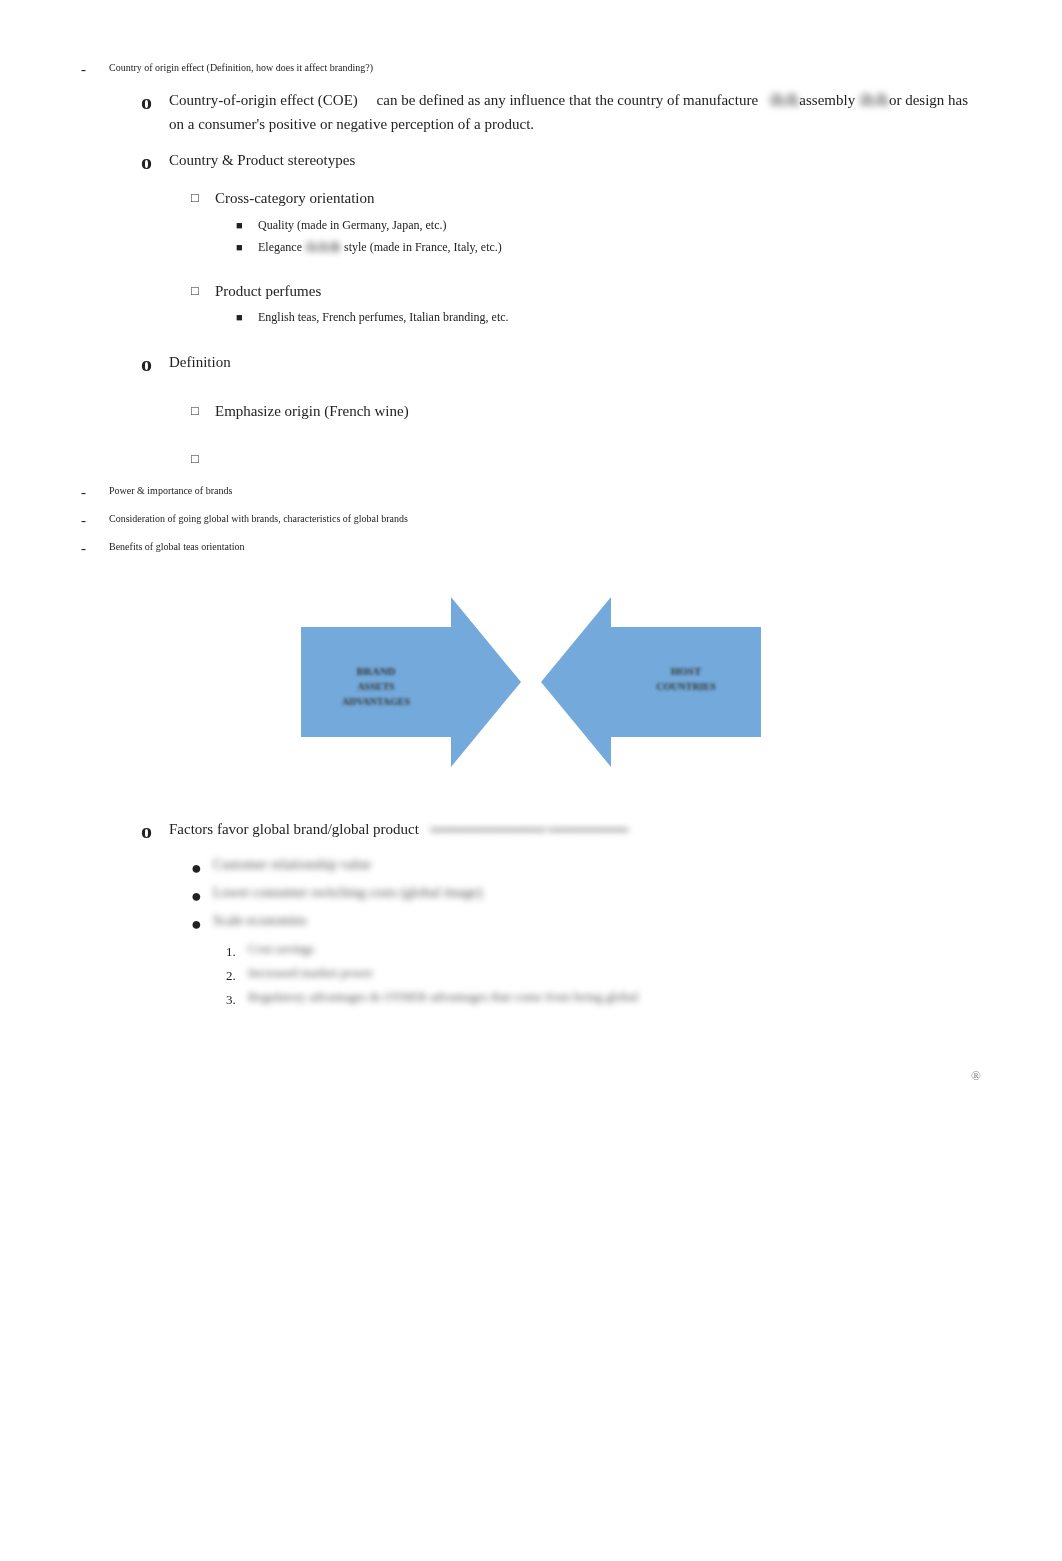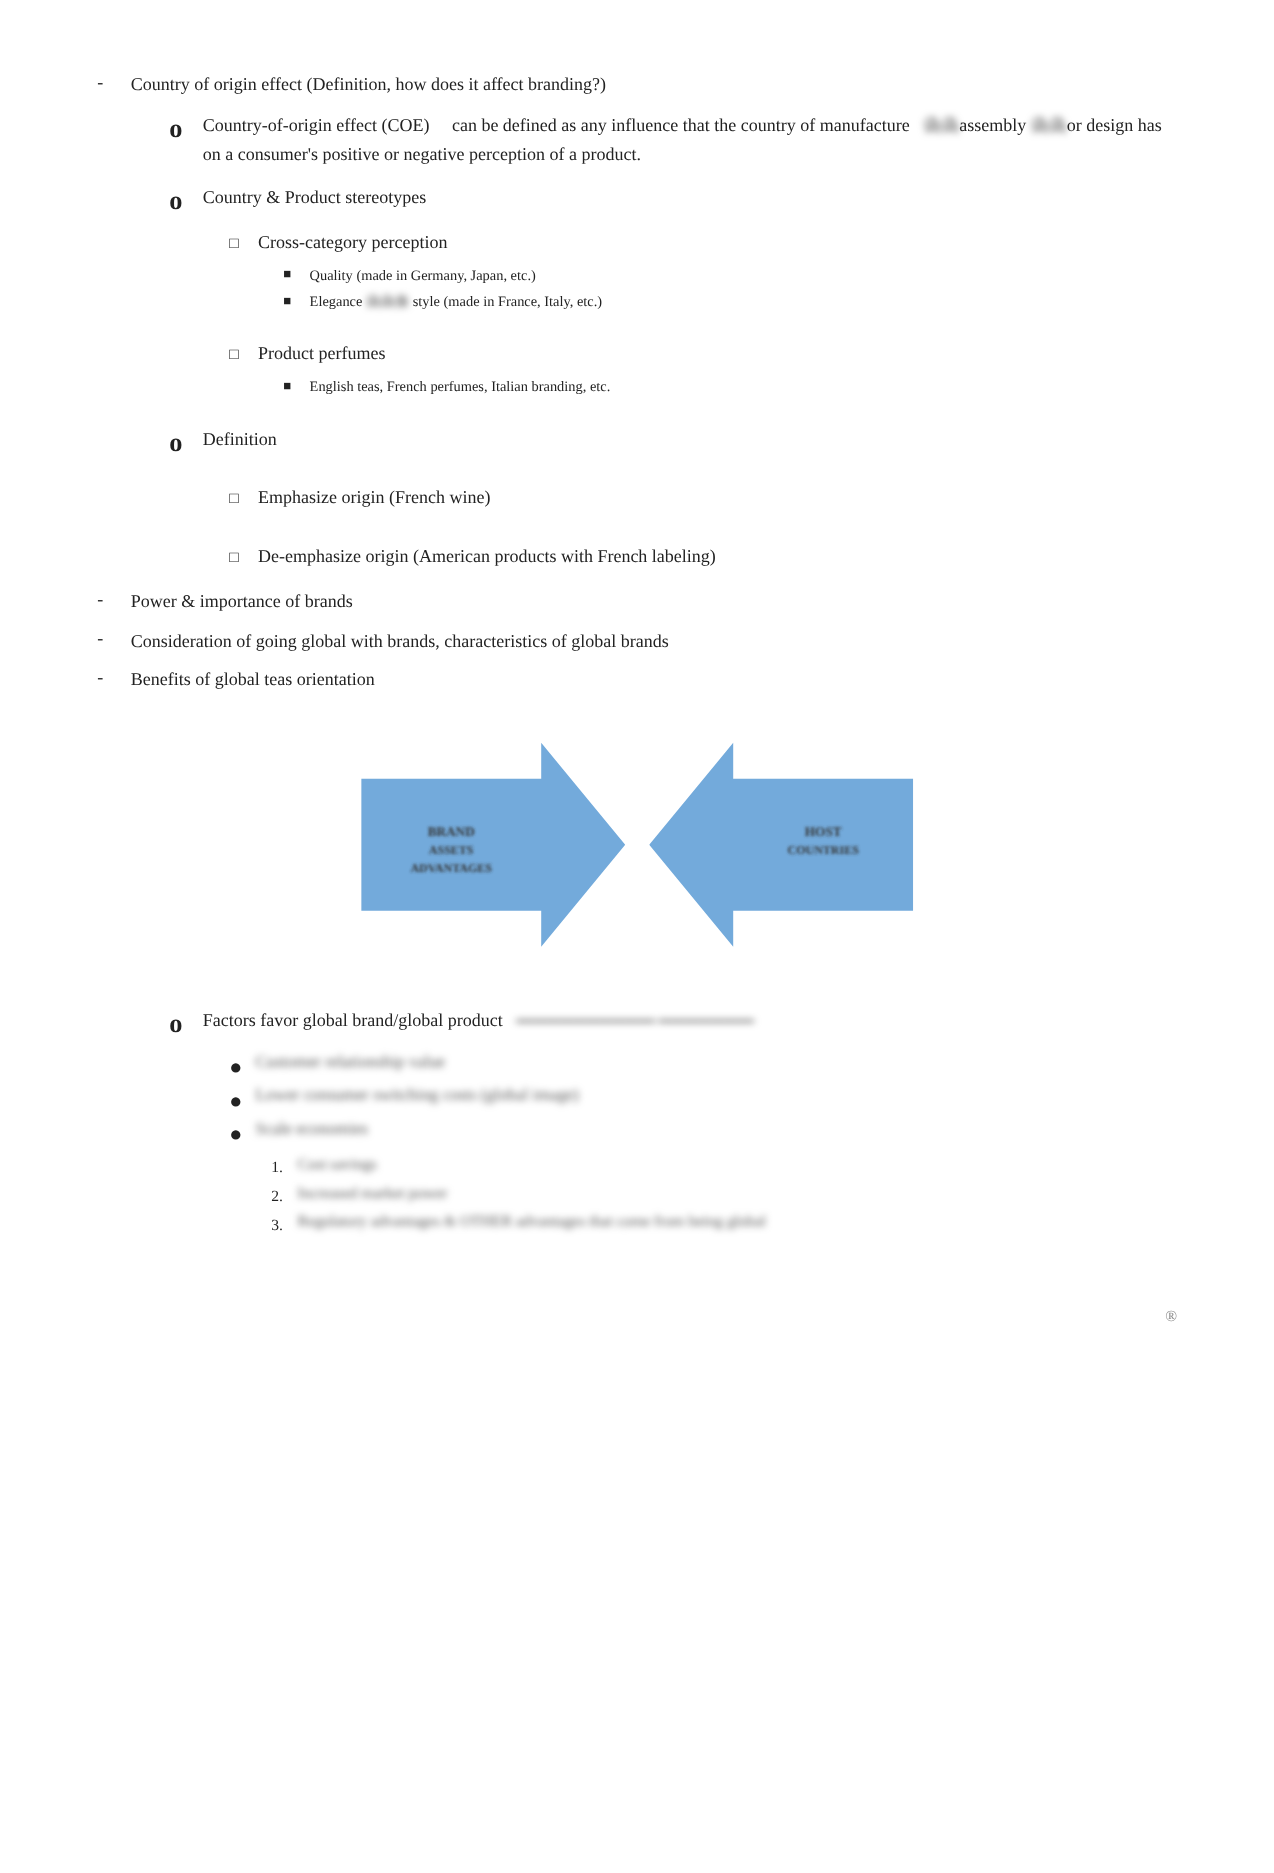--- a/index.html
+++ b/index.html
@@ -26,21 +26,21 @@
       margin-bottom: 10px;
     }
 
     .top-bullet-dash {
       min-width: 28px;
       font-size: 15px;
       padding-top: 1px;
     }
 
     .top-bullet-text {
-      font-size: 15px;
+      font-size: 10px;
       line-height: 1.5;
     }
 
     
     .o-level {
       display: flex;
       align-items: flex-start;
       margin-left: 60px;
       margin-bottom: 12px;
     }
@@ -153,21 +153,21 @@
     </span>
   </div>
 
   <div class="o-level">
     <span class="o-marker">o</span>
     <span class="o-content">Country &amp; Product stereotypes</span>
   </div>
 
   <div class="sq1-level">
     <span class="sq1-marker">□</span>
-    <span class="sq1-content">Cross-category perception</span>
+    <span class="sq1-content">Cross-category orientation</span>
   </div>
 
   <div class="sq2-level">
     <span class="sq2-marker">■</span>
     <span class="sq2-content">Quality (made in Germany, Japan, etc.)</span>
   </div>
 
   <div class="sq2-level">
     <span class="sq2-marker">■</span>
     <span class="sq2-content">
@@ -198,21 +198,20 @@
 
   <div class="sq1-level">
     <span class="sq1-marker">□</span>
     <span class="sq1-content">Emphasize origin (French wine)</span>
   </div>
 
   <div class="spacer-lg"></div>
 
   <div class="sq1-level">
     <span class="sq1-marker">□</span>
-    <span class="sq1-content">De-emphasize origin (American products with French labeling)</span>
   </div>
 
   <div class="spacer"></div>
 
   <div class="top-bullet">
     <span class="top-bullet-dash">-</span>
     <span class="top-bullet-text">Power &amp; importance of brands</span>
   </div>
 
   <div class="top-bullet">

